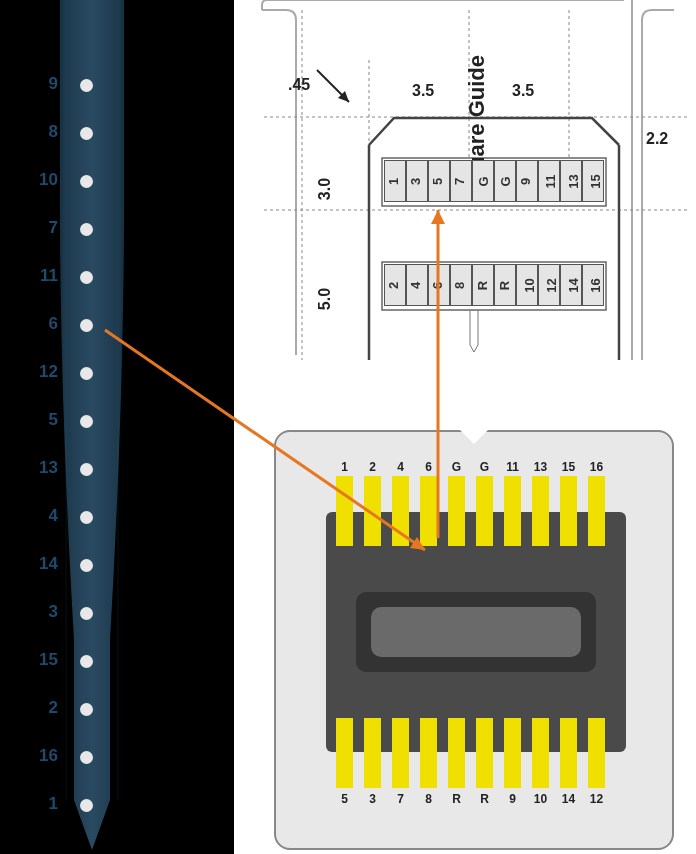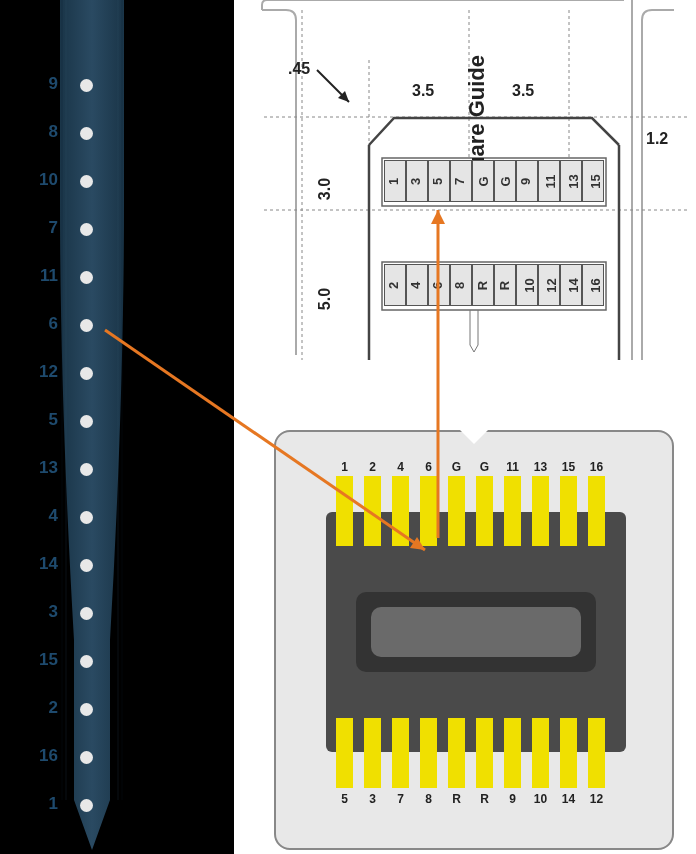--- a/index.html
+++ b/index.html
@@ -266,24 +266,24 @@
 
     <rect x="148" y="158" width="224" height="48" fill="none" stroke="#666" stroke-width="1.5"></rect>
     <rect x="148" y="262" width="224" height="48" fill="none" stroke="#666" stroke-width="1.5"></rect>
 
     <line x1="236" y1="310" x2="236" y2="345" stroke="#777" stroke-width="1"></line>
     <line x1="244" y1="310" x2="244" y2="345" stroke="#777" stroke-width="1"></line>
     <path d="M236,345 L240,352 L244,345" stroke="#777" stroke-width="1" fill="none"></path>
   </svg>
 
   <div class="rotated-label">Square Guide</div>
-  <div class="dim-label" style="left:54px;top:60px">.45</div>
+  <div class="dim-label" style="left:54px;top:76px">.45</div>
   <div class="dim-label" style="left:178px;top:82px">3.5</div>
   <div class="dim-label" style="left:278px;top:82px">3.5</div>
-  <div class="dim-label" style="left:412px;top:130px">1.2</div>
+  <div class="dim-label" style="left:412px;top:130px">2.2</div>
   <div class="dim-label" style="left:80px;top:180px;transform:rotate(-90deg)">3.0</div>
   <div class="dim-label" style="left:80px;top:290px;transform:rotate(-90deg)">5.0</div>
 
   <div class="pin-rows" style="left:150px;top:160px">
     <div class="pin-row" id="schem-top">
         <div class="pin-box">
           <span>1</span>
         </div>
         <div class="pin-box">
           <span>3</span>

